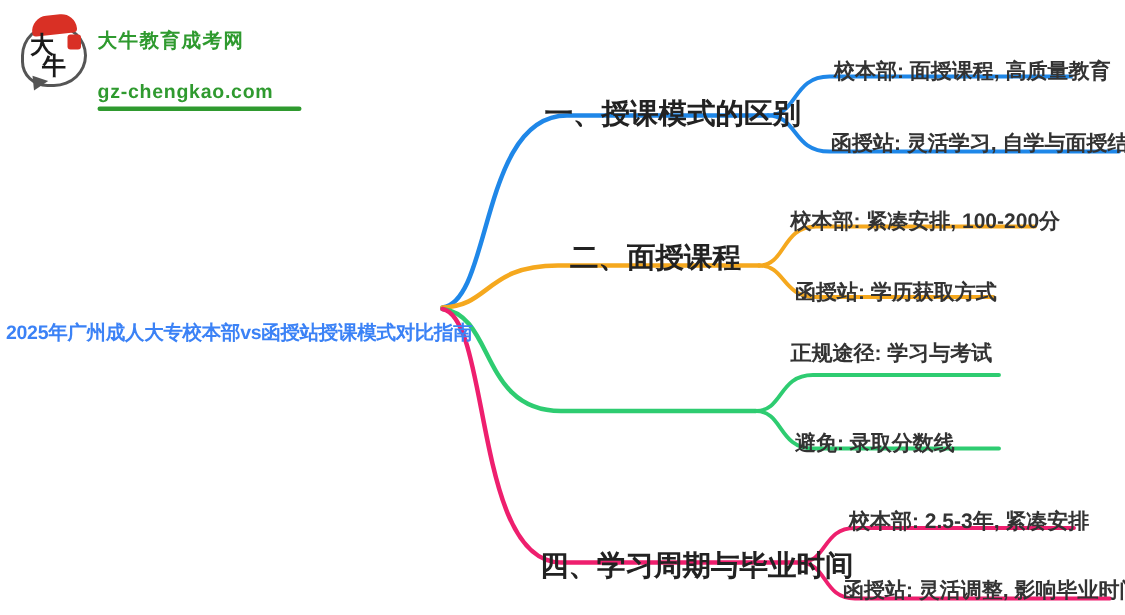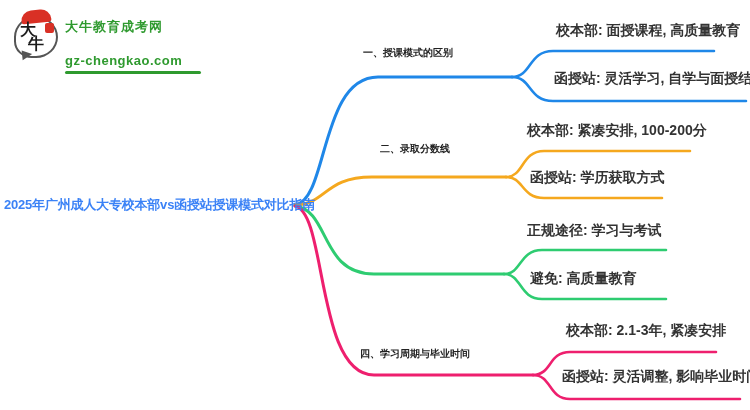--- a/index.html
+++ b/index.html
@@ -1,20 +1,20 @@
 <!DOCTYPE html>
 <html><head>
 <meta charset="utf-8">
 <style>
   html,body{margin:0;padding:0;background:#fff;}
   .canvas{
     position:relative;width:750px;height:410px;background:#ffffff;overflow:hidden;
     font-family:"Liberation Sans","DejaVu Sans",sans-serif;
   }
-  .abs{position:absolute;white-space:nowrap;}
+  .abs{position:absolute;white-space:nowrap;margin-top:17px;}
   
   .logo{position:absolute;left:12px;top:10px;display:flex;align-items:flex-start;}
   .logo-icon{position:relative;width:46px;height:50px;}
   .bubble{
     position:absolute;left:2px;top:6px;width:40px;height:38px;background:#fff;
     border:2px solid #555;border-radius:50% 50% 50% 40%;
   }
   .bubble-tail{
     position:absolute;left:8px;top:42px;width:0;height:0;
     border-left:4px solid transparent;border-right:7px solid transparent;
@@ -26,21 +26,21 @@
   }
   .char-top{position:absolute;left:8px;top:10px;font-size:16px;font-weight:bold;color:#1a1a1a;}
   .char-bottom{position:absolute;left:16px;top:24px;font-size:16px;font-weight:bold;color:#1a1a1a;}
   .seal{position:absolute;left:33px;top:13px;width:9px;height:10px;background:#c5281c;border-radius:2px;}
   .logo-text{margin-left:7px;padding-top:6px;}
   .site-name{font-size:13px;font-weight:bold;letter-spacing:1px;line-height:21px;}
   .site-url{font-size:13px;font-weight:bold;line-height:15px;letter-spacing:.5px;margin-top:16px;}
   .logo-underline{width:136px;height:3px;margin-top:3px;border-radius:2px;}
   
   .root-topic{font-size:13px;font-weight:bold;color:#3b82f6;letter-spacing:-0.2px;}
-  .branch-label{font-size:10px;font-weight:bold;color:#222;}
+  .branch-label{font-size:19px;font-weight:bold;color:#222;}
   .leaf-label{font-size:14px;font-weight:bold;color:#333;}
   svg{position:absolute;left:0;top:0;}
   path{fill:none;stroke-linecap:round;stroke-linejoin:round;}
   .main-line{stroke-width:3;}
   .leaf-line{stroke-width:2.6;}
 </style>
 </head>
 <body>
 
 <div class="canvas">
@@ -76,25 +76,25 @@
     <path class="leaf-line" d="M504,274 C522,274 519,299 542,299 L666,299" stroke="#2ecc71"></path>
 
     <path class="main-line" d="M295,206 C327,212 316,375 374,375 L533,375" stroke="#ee1f6e"></path>
     <path class="leaf-line" d="M533,375 C552,375 548,352 570,352 L716,352" stroke="#ee1f6e"></path>
     <path class="leaf-line" d="M533,375 C552,375 548,399 570,399 L740,399" stroke="#ee1f6e"></path>
   </svg>
 
   <div class="abs root-topic" style="left:4px;top:196px;">2025年广州成人大专校本部vs函授站授课模式对比指南</div>
 
   <div class="abs branch-label" style="left:363px;top:46px;">一、授课模式的区别</div>
-  <div class="abs branch-label" style="left:380px;top:142px;">二、录取分数线</div>
+  <div class="abs branch-label" style="left:380px;top:142px;">二、面授课程</div>
   <div class="abs branch-label" style="left:360px;top:347px;">四、学习周期与毕业时间</div>
 
   <div class="abs leaf-label" style="left:556px;top:22px;">校本部: 面授课程, 高质量教育</div>
   <div class="abs leaf-label" style="left:554px;top:70px;">函授站: 灵活学习, 自学与面授结合</div>
   <div class="abs leaf-label" style="left:527px;top:122px;">校本部: 紧凑安排, 100-200分</div>
   <div class="abs leaf-label" style="left:530px;top:169px;">函授站: 学历获取方式</div>
-  <div class="abs leaf-label" style="left:527px;top:222px;">正规途径: 学习与考试</div>
-  <div class="abs leaf-label" style="left:530px;top:270px;">避免: 高质量教育</div>
-  <div class="abs leaf-label" style="left:566px;top:322px;">校本部: 2.1-3年, 紧凑安排</div>
+  <div class="abs leaf-label" style="left:527px;top:210px;">正规途径: 学习与考试</div>
+  <div class="abs leaf-label" style="left:530px;top:270px;">避免: 录取分数线</div>
+  <div class="abs leaf-label" style="left:566px;top:322px;">校本部: 2.5-3年, 紧凑安排</div>
   <div class="abs leaf-label" style="left:562px;top:368px;">函授站: 灵活调整, 影响毕业时间</div>
 
 </div>
 
 </body></html>

